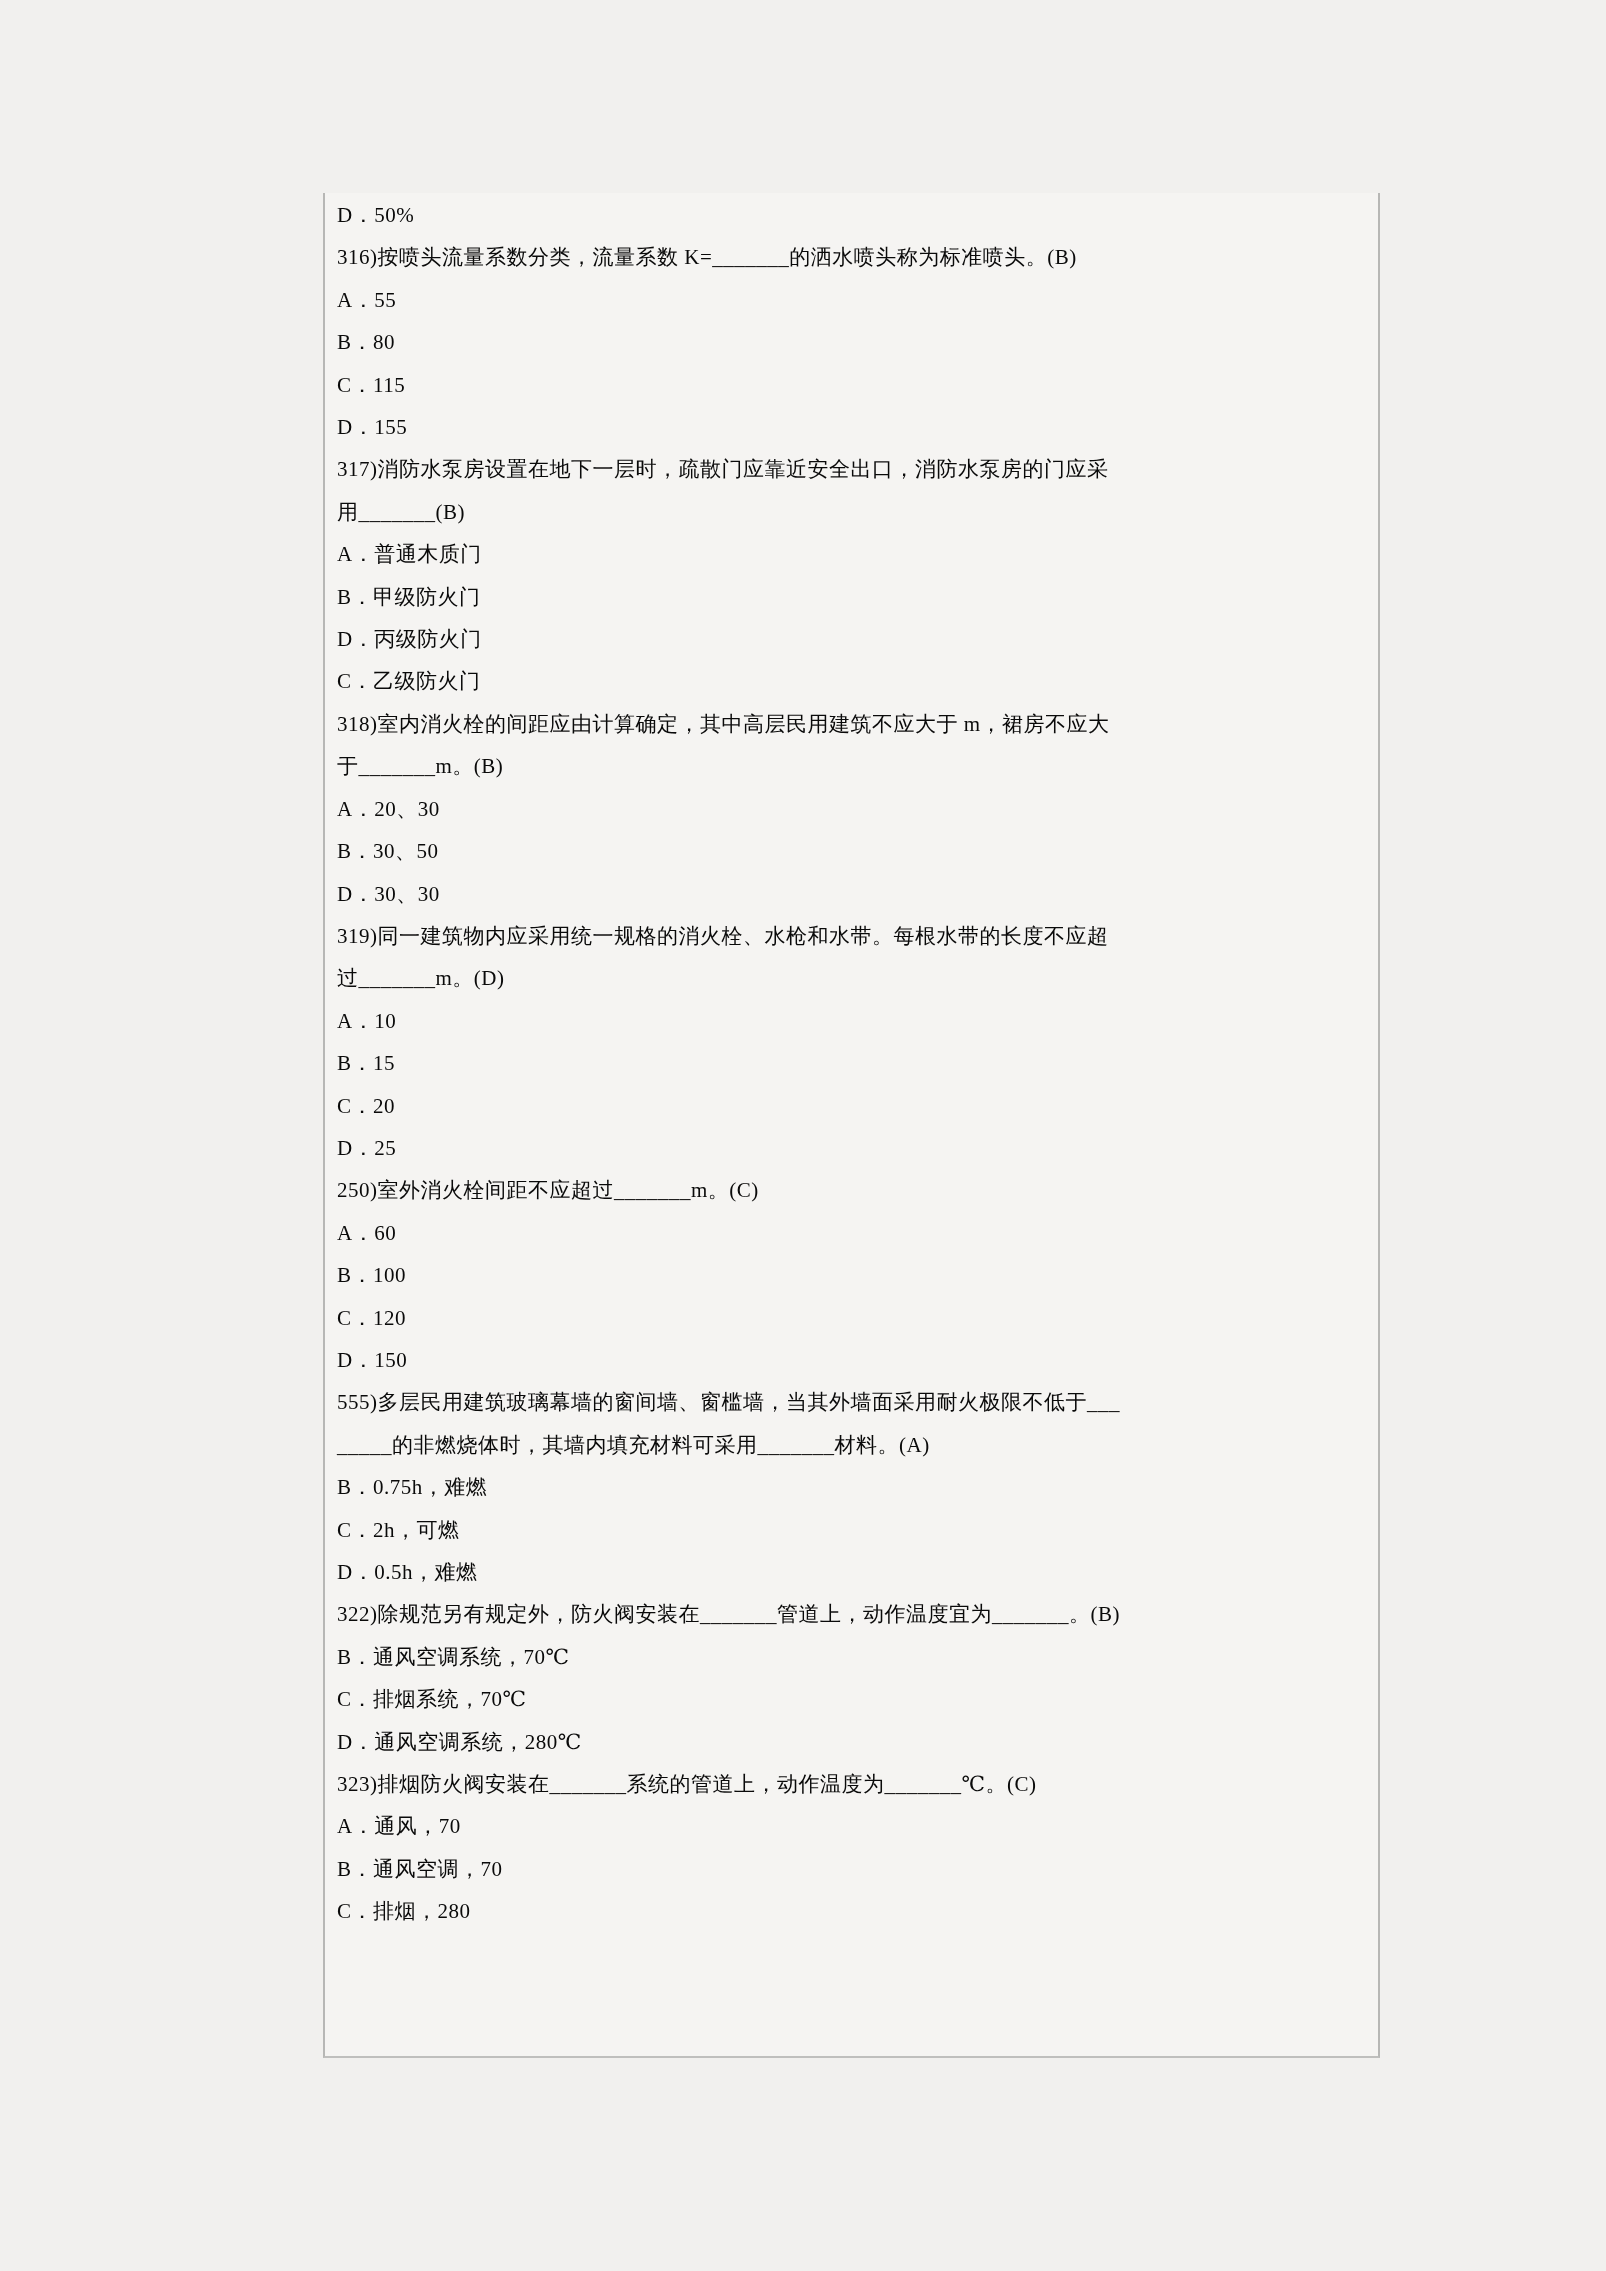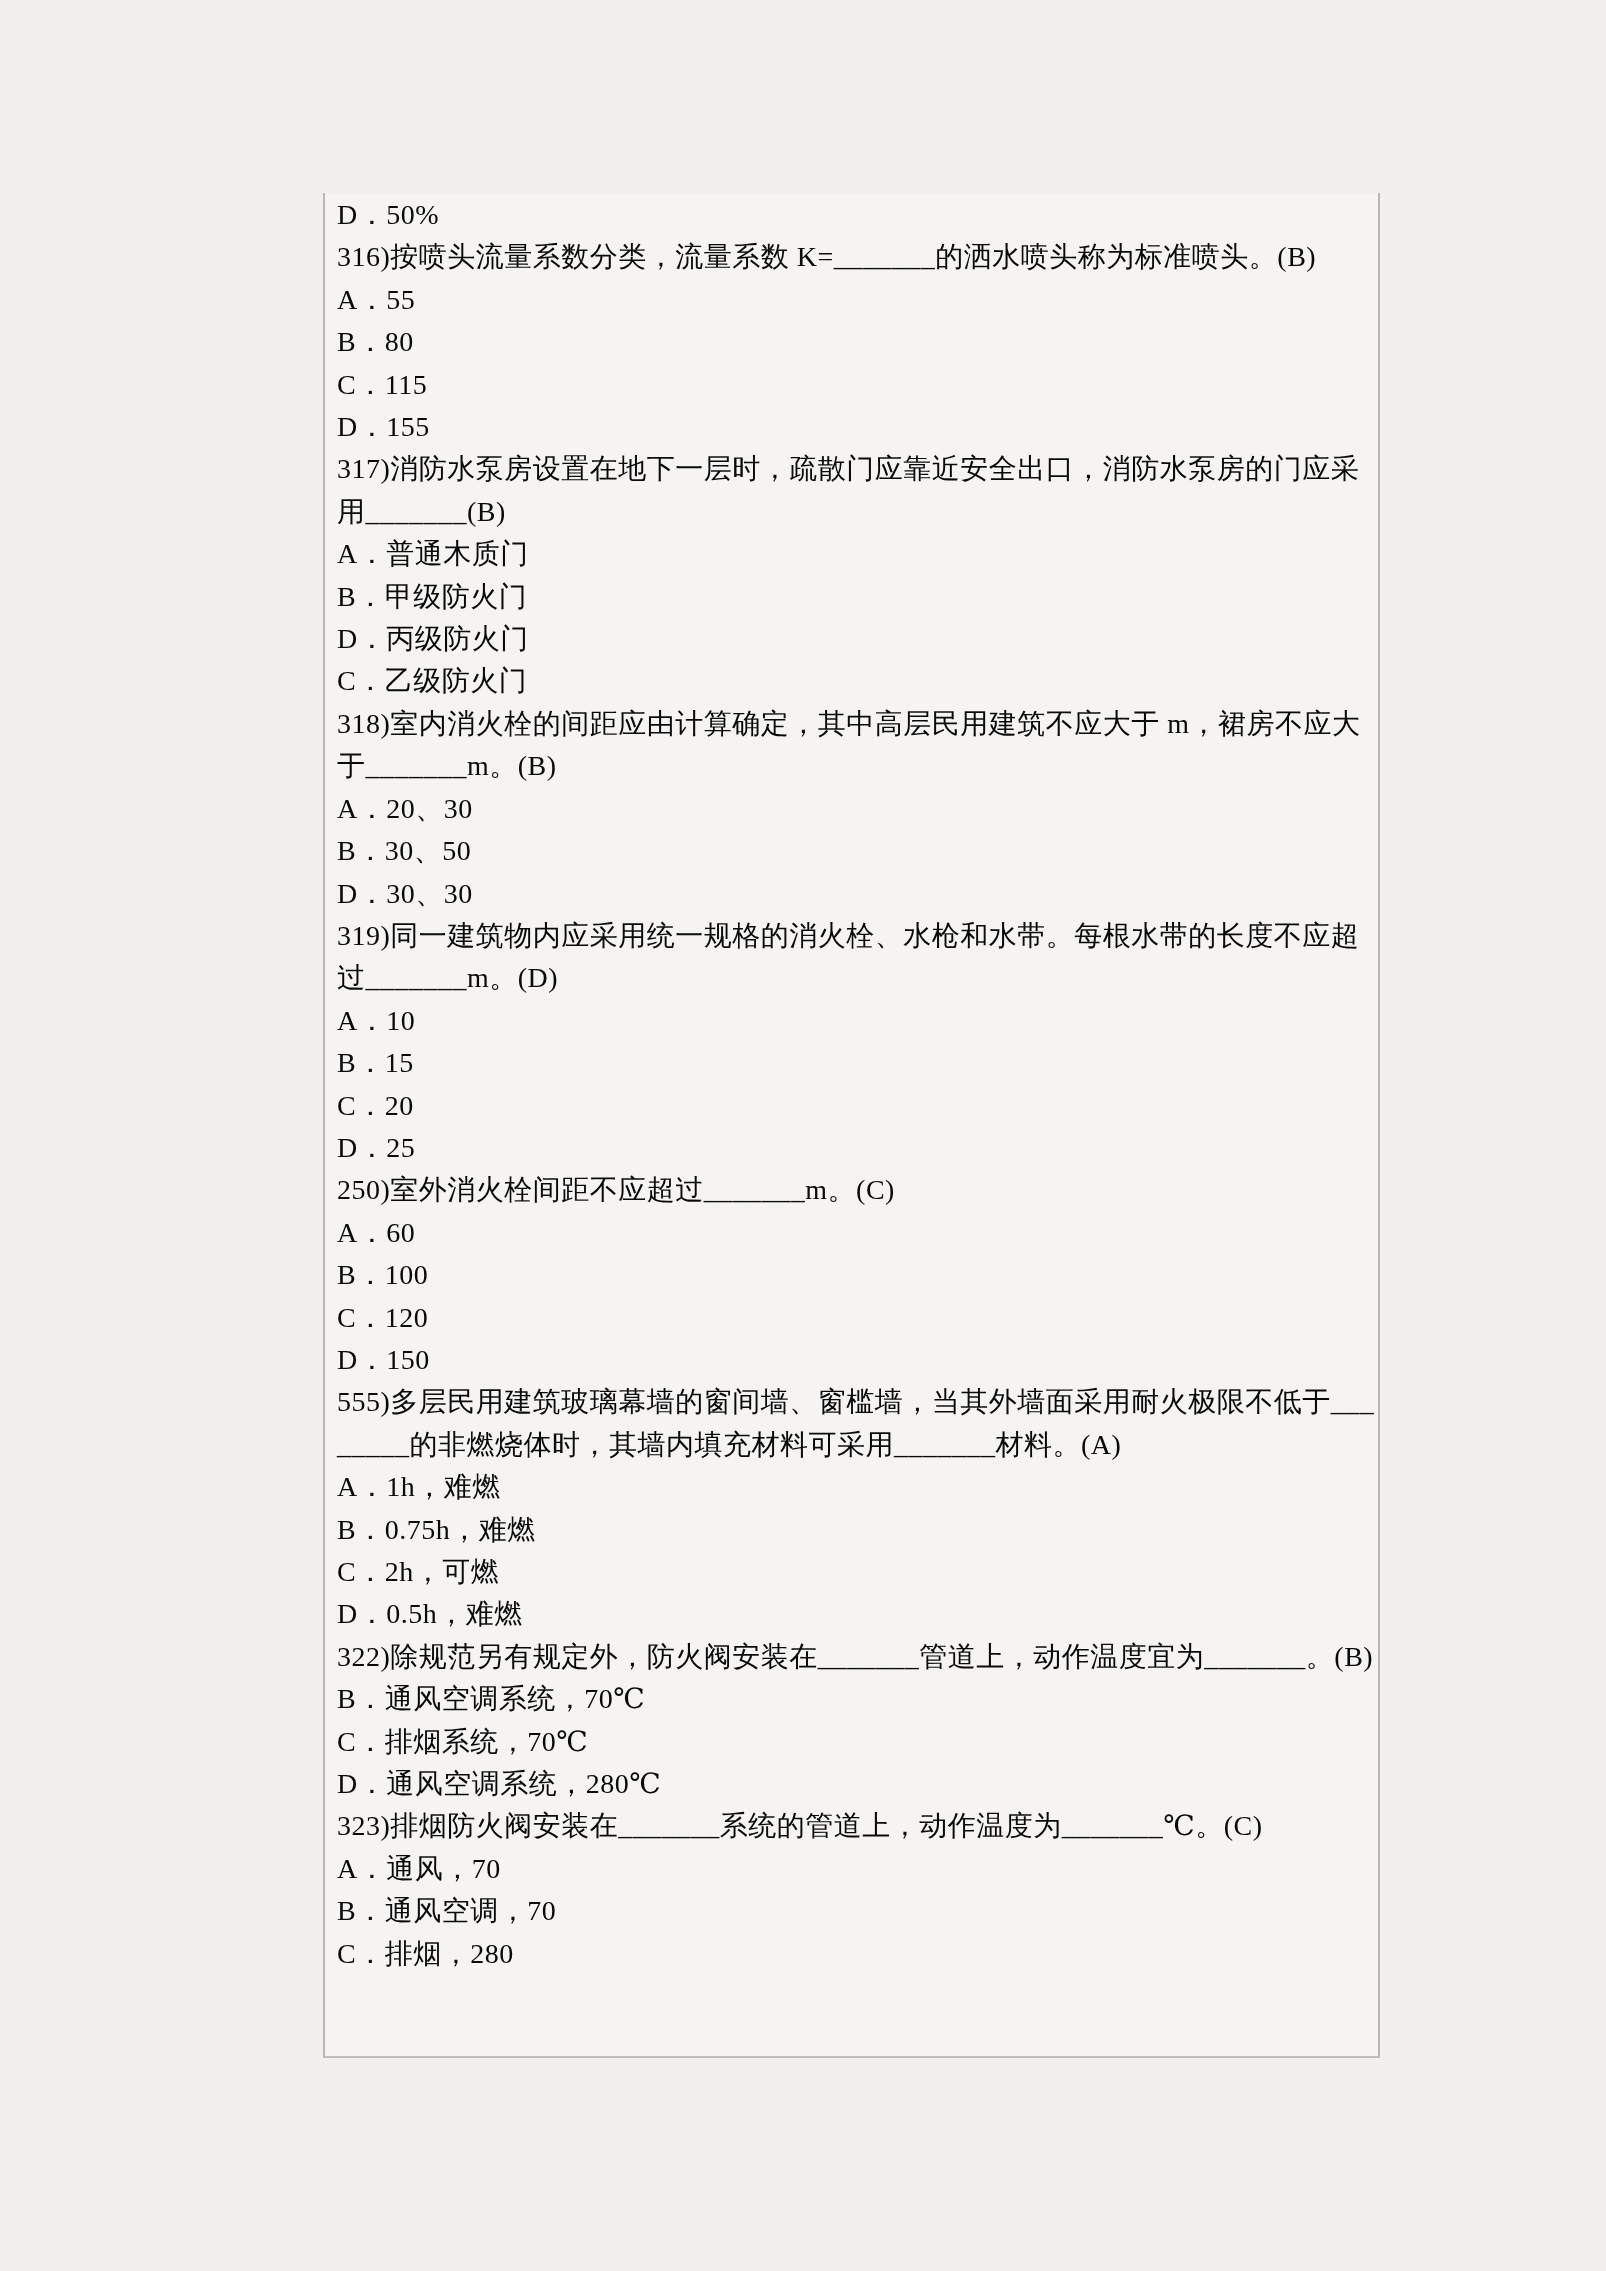--- a/index.html
+++ b/index.html
@@ -25,21 +25,21 @@
     border-left: 2px solid #b7b7b5;
     border-right: 2px solid #b7b7b5;
     border-bottom: 2px solid #bfbfbd;
     padding: 1px 10px 0 12px;
     overflow: hidden;
   }
   .lines {
     width: 100%;
   }
   .line {
-    font-size: 28px;
+    font-size: 21px;
     line-height: 42.4px;
     color: #0a0a0a;
     white-space: pre;
     letter-spacing: 0.5px;
   }
 </style>
 </head>
 <body>
 
 <div class="paper">
@@ -67,21 +67,20 @@
       <div class="line">B．15</div>
       <div class="line">C．20</div>
       <div class="line">D．25</div>
       <div class="line">250)室外消火栓间距不应超过_______m。(C)</div>
       <div class="line">A．60</div>
       <div class="line">B．100</div>
       <div class="line">C．120</div>
       <div class="line">D．150</div>
       <div class="line">555)多层民用建筑玻璃幕墙的窗间墙、窗槛墙，当其外墙面采用耐火极限不低于___</div>
       <div class="line">_____的非燃烧体时，其墙内填充材料可采用_______材料。(A)</div>
-      <div class="line">A．1h，难燃</div>
       <div class="line">B．0.75h，难燃</div>
       <div class="line">C．2h，可燃</div>
       <div class="line">D．0.5h，难燃</div>
       <div class="line">322)除规范另有规定外，防火阀安装在_______管道上，动作温度宜为_______。(B)</div>
       <div class="line">B．通风空调系统，70℃</div>
       <div class="line">C．排烟系统，70℃</div>
       <div class="line">D．通风空调系统，280℃</div>
       <div class="line">323)排烟防火阀安装在_______系统的管道上，动作温度为_______℃。(C)</div>
       <div class="line">A．通风，70</div>
       <div class="line">B．通风空调，70</div>

